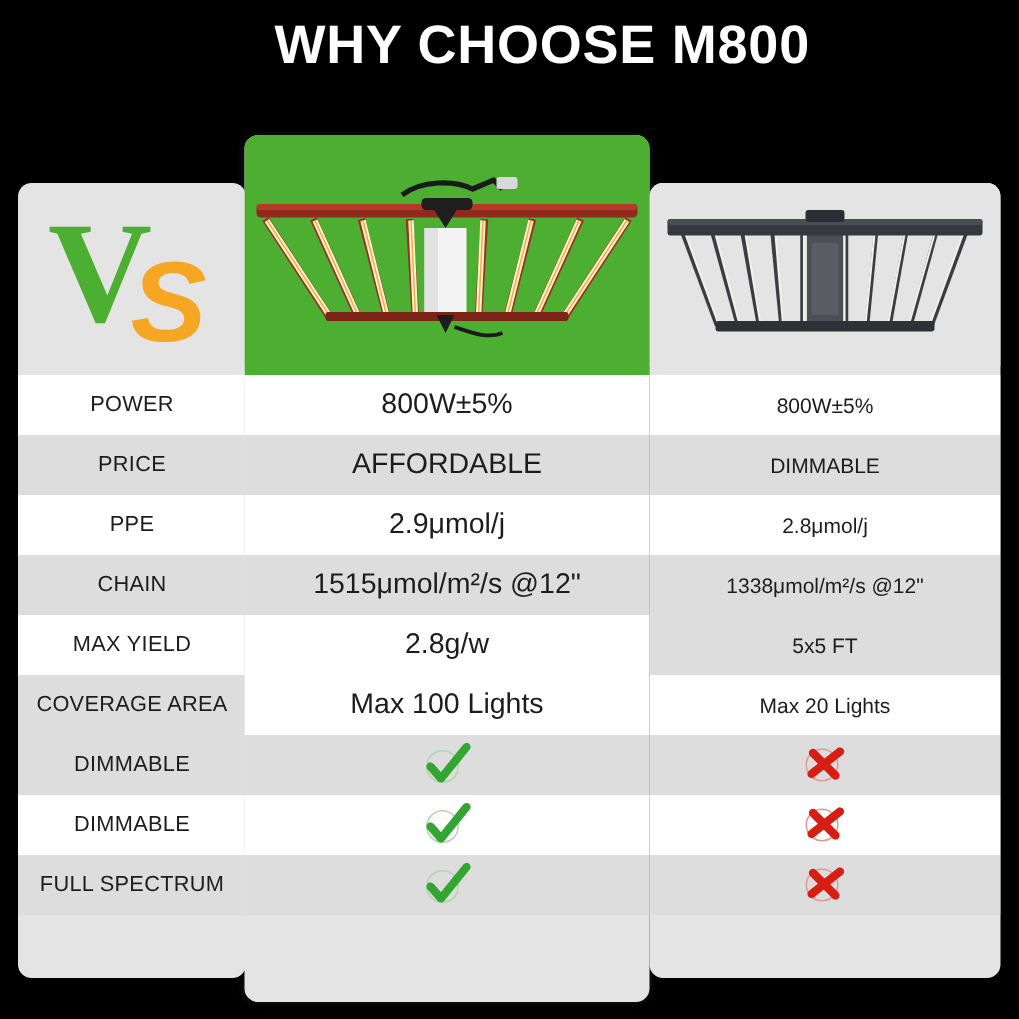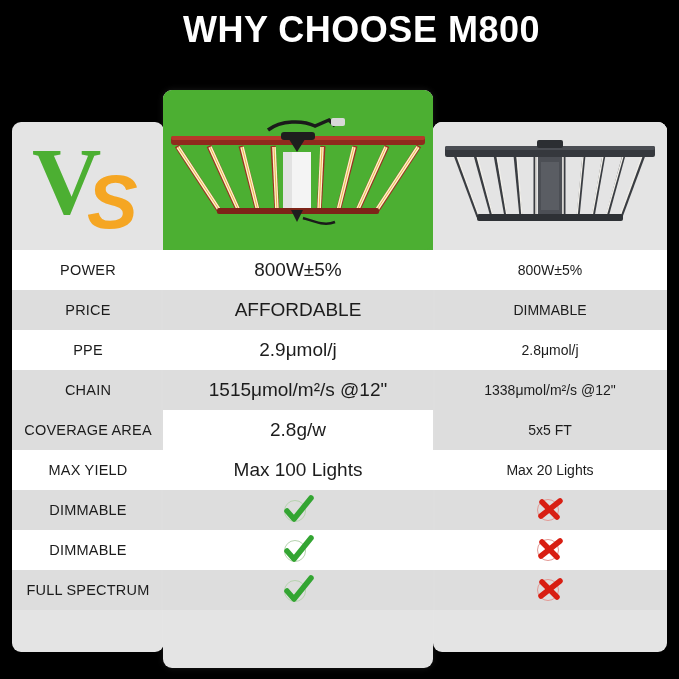--- a/index.html
+++ b/index.html
@@ -161,25 +161,25 @@
         </div>
         <div class="row even">
           <span class="label-text">PRICE</span>
         </div>
         <div class="row odd">
           <span class="label-text">PPE</span>
         </div>
         <div class="row even">
           <span class="label-text">CHAIN</span>
         </div>
+        <div class="row odd">
+          <span class="label-text">MAX YIELD</span>
+        </div>
         <div class="row even">
           <span class="label-text">COVERAGE AREA</span>
-        </div>
-        <div class="row odd">
-          <span class="label-text">MAX YIELD</span>
         </div>
         <div class="row even">
           <span class="label-text">DIMMABLE</span>
         </div>
         <div class="row odd">
           <span class="label-text">DIMMABLE</span>
         </div>
         <div class="row even">
           <span class="label-text">FULL SPECTRUM</span>
         </div>

